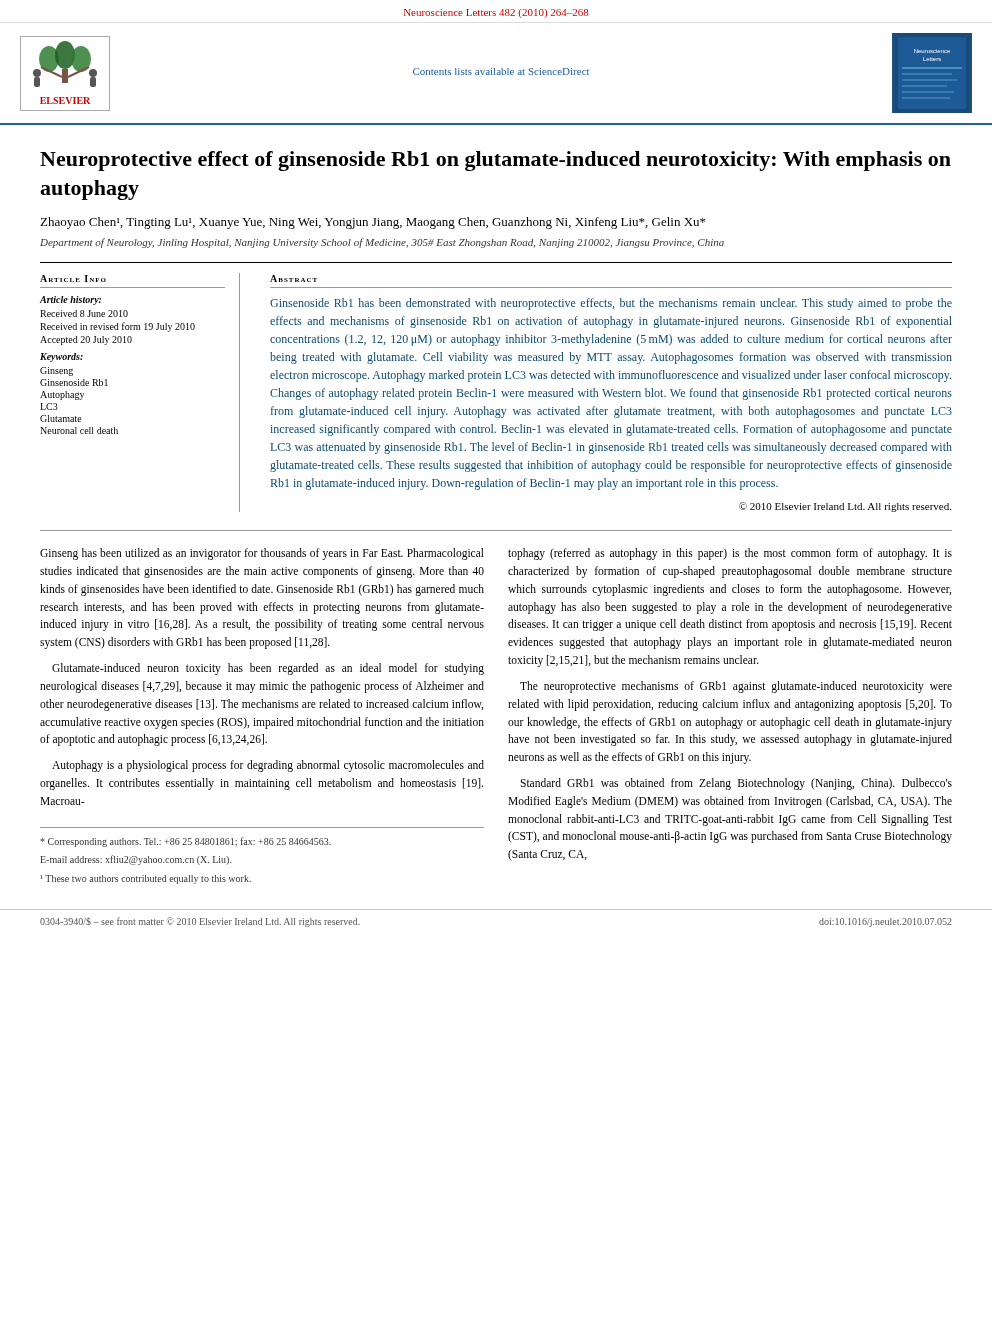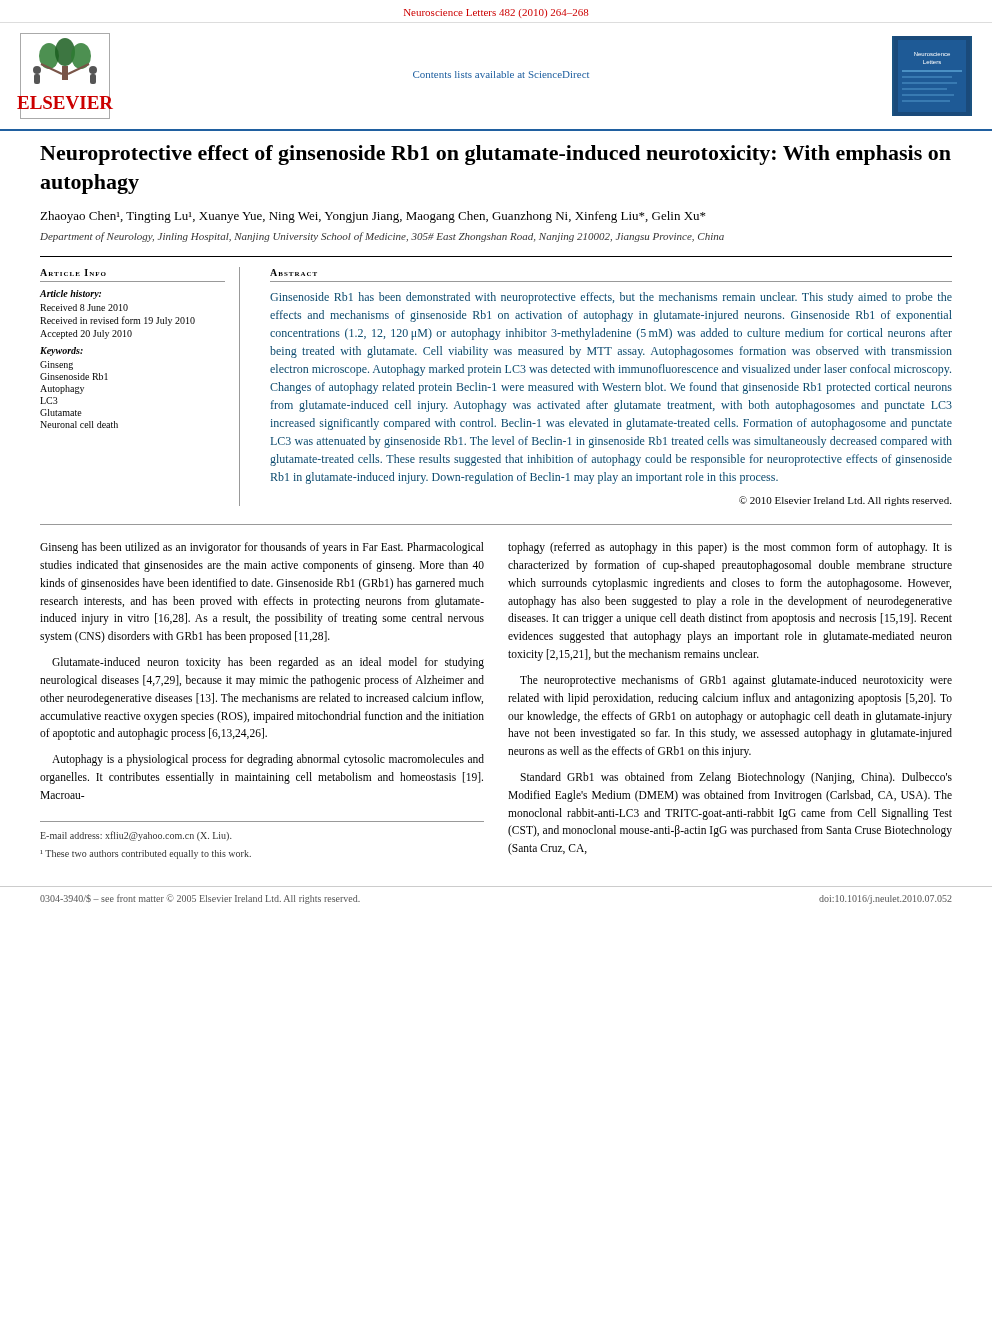--- a/index.html
+++ b/index.html
@@ -33,21 +33,21 @@
     .elsevier-logo-box {
       background: #fff;
       border: 1px solid #aaa;
       padding: 4px;
       display: flex;
       flex-direction: column;
       align-items: center;
       width: 90px;
     }
     .elsevier-brand {
-      font-size: 19px;
+      font-size: 10px;
       font-weight: bold;
       color: #c00;
       margin-top: 4px;
     }
     .journal-title-area {
       flex: 1;
       text-align: center;
     }
     .sciencedirect-link {
       font-size: 11px;
@@ -79,21 +79,21 @@
       align-items: center;
       justify-content: center;
       color: #fff;
       font-size: 8px;
       text-align: center;
       flex-direction: column;
     }
 
     
     .main-content {
-      padding: 8px 40px 20px 40px;
+      padding: 20px 40px 20px 40px;
     }
 
     
     .article-title {
       font-size: 22px;
       font-weight: bold;
       color: #000;
       margin-bottom: 12px;
       line-height: 1.3;
       font-family: 'Times New Roman', serif;
@@ -313,20 +313,21 @@
         Ginseng has been utilized as an invigorator for thousands of years in Far East. Pharmacological studies indicated that ginsenosides are the main active components of ginseng. More than 40 kinds of ginsenosides have been identified to date. Ginsenoside Rb1 (GRb1) has garnered much research interests, and has been proved with effects in protecting neurons from glutamate-induced injury in vitro [16,28]. As a result, the possibility of treating some central nervous system (CNS) disorders with GRb1 has been proposed [11,28].
       </p>
       <p>
         Glutamate-induced neuron toxicity has been regarded as an ideal model for studying neurological diseases [4,7,29], because it may mimic the pathogenic process of Alzheimer and other neurodegenerative diseases [13]. The mechanisms are related to increased calcium inflow, accumulative reactive oxygen species (ROS), impaired mitochondrial function and the initiation of apoptotic and autophagic process [6,13,24,26].
       </p>
       <p>
         Autophagy is a physiological process for degrading abnormal cytosolic macromolecules and organelles. It contributes essentially in maintaining cell metabolism and homeostasis [19]. Macroau-
       </p>
 
       <div class="footnote-section">
+        <div class="footnote-line">* Corresponding authors. Tel.: +86 25 84801861; fax: +86 25 84664563.</div>
         <div class="footnote-line">E-mail address: xfliu2@yahoo.com.cn (X. Liu).</div>
         <div class="footnote-line">¹ These two authors contributed equally to this work.</div>
       </div>
     </div>
 
     <div class="body-col">
       <p>
         tophagy (referred as autophagy in this paper) is the most common form of autophagy. It is characterized by formation of cup-shaped preautophagosomal double membrane structure which surrounds cytoplasmic ingredients and closes to form the autophagosome. However, autophagy has also been suggested to play a role in the development of neurodegenerative diseases. It can trigger a unique cell death distinct from apoptosis and necrosis [15,19]. Recent evidences suggested that autophagy plays an important role in glutamate-mediated neuron toxicity [2,15,21], but the mechanism remains unclear.
       </p>
       <p>
@@ -334,15 +335,15 @@
       </p>
       <p>
         Standard GRb1 was obtained from Zelang Biotechnology (Nanjing, China). Dulbecco's Modified Eagle's Medium (DMEM) was obtained from Invitrogen (Carlsbad, CA, USA). The monoclonal rabbit-anti-LC3 and TRITC-goat-anti-rabbit IgG came from Cell Signalling Test (CST), and monoclonal mouse-anti-β-actin IgG was purchased from Santa Cruse Biotechnology (Santa Cruz, CA,
       </p>
     </div>
   </div>
 
 </div>
 
 <div class="page-footer">
-  <span>0304-3940/$ – see front matter © 2005 Elsevier Ireland Ltd. All rights reserved.</span>
+  <span>0304-3940/$ – see front matter © 2010 Elsevier Ireland Ltd. All rights reserved.</span>
   <span>doi:10.1016/j.neulet.2010.07.052</span>
 </div>
 
 </body></html>

